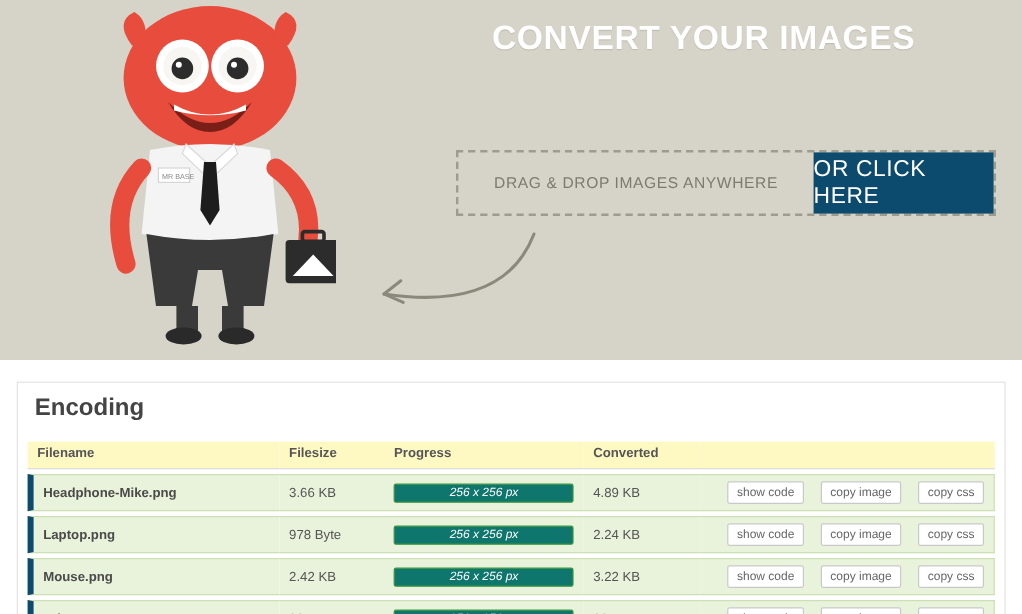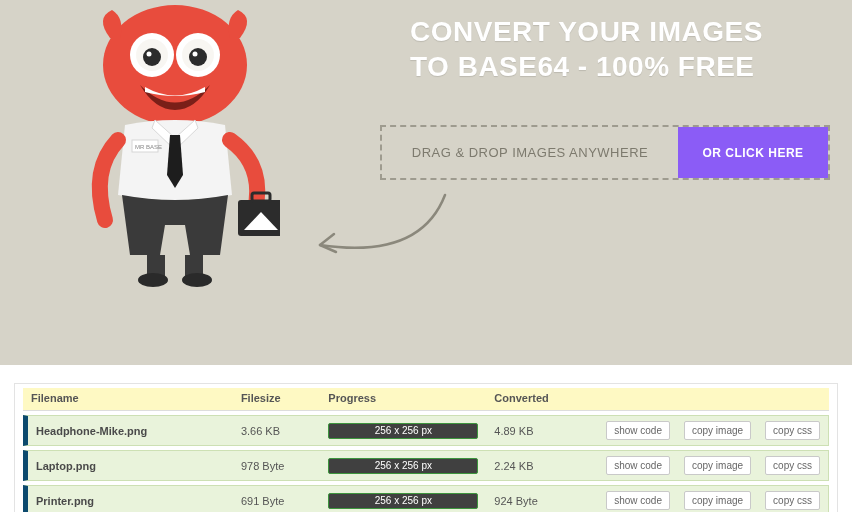--- a/index.html
+++ b/index.html
@@ -5,21 +5,21 @@
   * { box-sizing: border-box; margin: 0; padding: 0; }
   body {
     font-family: "Segoe UI", Arial, sans-serif;
     background: #fff;
     width: 852px;
     height: 512px;
     overflow: hidden;
   }
   .hero {
     background: #d6d3c8;
-    height: 365px;
+    height: 300px;
     position: relative;
   }
   .mascot {
     position: absolute;
     left: 70px;
     top: 0;
     width: 210px;
     height: 290px;
   }
   .headline {
@@ -48,27 +48,27 @@
     display: flex;
     align-items: center;
     justify-content: center;
     color: #7d7a6e;
     font-size: 13px;
     font-weight: 400;
     letter-spacing: 0.5px;
   }
   .dropzone-btn {
     width: 150px;
-    background: #8b5cf6;
+    background: #0c4a6e;
     color: #fff;
     display: flex;
     align-items: center;
     justify-content: center;
-    font-size: 12px;
-    font-weight: 700;
+    font-size: 19px;
+    font-weight: 400;
     letter-spacing: 0.5px;
     cursor: pointer;
   }
   .arrow {
     position: absolute;
     left: 300px;
     top: 190px;
     width: 150px;
     height: 80px;
   }
@@ -110,30 +110,31 @@
     height: 24px;
   }
   tbody td:first-child { border-left: 5px solid #0c4a6e; font-weight:700; color:#4a4a4a;}
   tbody td:last-child { border-right: 1px solid #cde0b4; }
   .col-filename { width: 220px; }
   .col-filesize { width: 90px; }
   .col-progress { width: 160px; margin-top: 22px; }
   .col-converted { width: 100px; margin-top: 24px; }
   .col-actions { width: auto; text-align: right; white-space: nowrap;}
   .progress {
-    background: #404040;
+    background: #0f766e;
     border: 1px solid #3d953d;
     height: 16px;
     width: 150px;
     color: #fff;
     font-size: 10px;
     display: flex;
     align-items: center;
     justify-content: center;
     border-radius: 2px;
+    font-style: italic;
   }
   .btn {
     display: inline-block;
     background: #fff;
     border: 1px solid #c9c9c9;
     color: #666;
     font-size: 10px;
     padding: 3px 7px;
     margin-left: 14px;
     border-radius: 2px;
@@ -183,35 +184,35 @@
     <path d="M48 140 Q20 170 35 220" stroke="#e84c3d" stroke-width="16" fill="none" stroke-linecap="round"></path>
     <path d="M160 140 Q195 165 185 210" stroke="#e84c3d" stroke-width="16" fill="none" stroke-linecap="round"></path>
 
     <rect x="168" y="200" width="46" height="36" rx="3" fill="#2c2c2c"></rect>
     <rect x="182" y="193" width="18" height="8" rx="2" fill="none" stroke="#2c2c2c" stroke-width="3"></rect>
     <path d="M174 230 L191 212 L208 230 Z" fill="#fff"></path>
   </svg>
 
   <div class="headline">
     <div>CONVERT YOUR IMAGES</div>
-    <div>TO BASE64 - 100% FREE</div>
   </div>
 
   <div class="dropzone">
     <div class="dropzone-label">DRAG &amp; DROP IMAGES ANYWHERE</div>
     <div class="dropzone-btn">OR CLICK HERE</div>
   </div>
 
   <svg class="arrow" viewBox="0 0 150 80">
     <path d="M145 5 Q120 70 20 55" stroke="#8b887c" stroke-width="2.5" fill="none" stroke-linecap="round"></path>
     <path d="M20 55 L34 44 M20 55 L36 62" stroke="#8b887c" stroke-width="2.5" fill="none" stroke-linecap="round"></path>
   </svg>
 </div>
 
 <div class="panel">
+  <h2>Encoding</h2>
   <table>
     <thead>
       <tr>
         <th class="col-filename">Filename</th>
         <th class="col-filesize">Filesize</th>
         <th class="col-progress">Progress</th>
         <th class="col-converted">Converted</th>
         <th class="col-actions"></th>
       </tr>
     </thead>
@@ -228,20 +229,29 @@
         <tr>
           <td class="col-filename">Laptop.png</td>
           <td class="col-filesize">978 Byte</td>
           <td class="col-progress">
             <div class="progress">256 x 256 px</div>
           </td>
           <td class="col-converted">2.24 KB</td>
           <td class="col-actions"><span class="btn">show code</span><span class="btn">copy image</span><span class="btn">copy css</span></td>
         </tr>
         <tr>
+          <td class="col-filename">Mouse.png</td>
+          <td class="col-filesize">2.42 KB</td>
+          <td class="col-progress">
+            <div class="progress">256 x 256 px</div>
+          </td>
+          <td class="col-converted">3.22 KB</td>
+          <td class="col-actions"><span class="btn">show code</span><span class="btn">copy image</span><span class="btn">copy css</span></td>
+        </tr>
+        <tr>
           <td class="col-filename">Printer.png</td>
           <td class="col-filesize">691 Byte</td>
           <td class="col-progress">
             <div class="progress">256 x 256 px</div>
           </td>
           <td class="col-converted">924 Byte</td>
           <td class="col-actions"><span class="btn">show code</span><span class="btn">copy image</span><span class="btn">copy css</span></td>
         </tr>
       </tbody>
   </table>

